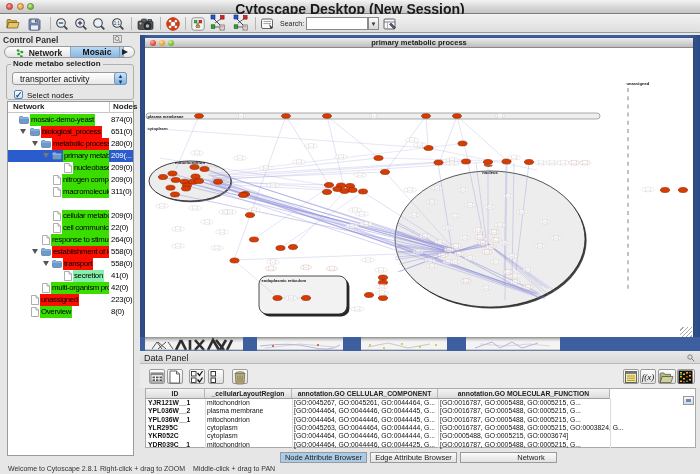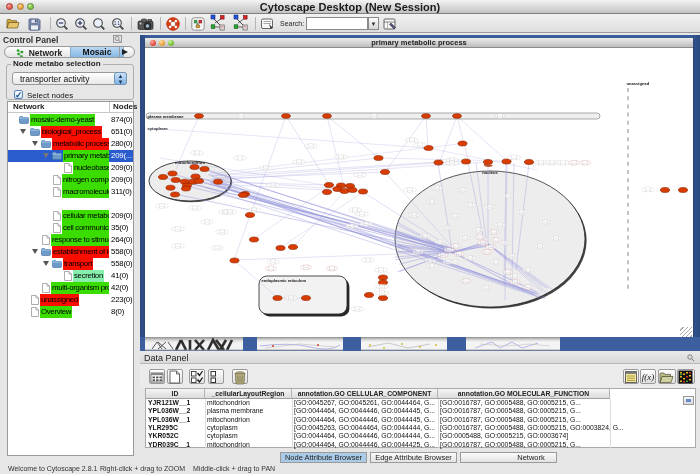--- a/index.html
+++ b/index.html
@@ -6,21 +6,21 @@
 html,body { width:700px; height:474px; overflow:hidden; font-family:"Liberation Sans", sans-serif; }
 #app { position:relative; width:700px; height:474px; background:#e8e8e8; }
 .abs { position:absolute; }
 
 
 #titlebar { left:0; top:0; width:700px; height:14px;
   background:linear-gradient(#f4f4f4,#dcdcdc 45%,#c4c4c4);
   border-bottom:1px solid #7e7e7e; }
 #titlebar .tl { position:absolute; top:3px; width:7px; height:7px; border-radius:50%; }
 #title-text { position:absolute; top:1px; left:0; width:700px; text-align:center;
-  font-size:11px; font-weight:bold; color:#1a1a1a; }
+  font-size:14px; font-weight:bold; color:#1a1a1a; }
 
 
 #toolbar { left:0; top:14px; width:700px; height:19px;
   background:linear-gradient(#f2f2f2,#dedede);
   border-bottom:1px solid #9a9a9a; }
 .tbsep { position:absolute; top:3px; width:1px; height:13px; background:#b5b5b5; }
 #searchlbl { position:absolute; left:280px; top:6px; font-size:7px; color:#222; }
 #searchbox { position:absolute; left:306px; top:3px; width:62px; height:13px; background:#fff; border:1px solid #8a8a8a; }
 #searchdrop { position:absolute; left:368px; top:3px; width:11px; height:13px; background:linear-gradient(#fdfdfd,#d6d6d6); border:1px solid #8a8a8a; font-size:6px; text-align:center; line-height:12px; color:#333;}
 
@@ -307,21 +307,21 @@
           <span class="cnt" style="">209(0)</span>
         </div>
 <div class="trow" style="top:120px;">
           <div class="tclip">
             <svg class="tico" style="left:45px;width:8px;height:10px" viewBox="0 0 8 10">
               <path d="M0.5 0.5 L5 0.5 L7.5 3 L7.5 9.5 L0.5 9.5 Z" fill="#fff" stroke="#999" stroke-width="0.8"></path>
               <path d="M5 0.5 L5 3 L7.5 3" fill="none" stroke="#999" stroke-width="0.8"></path>
             </svg>
             <span class="lbl" style="left:54px;background:#3bdc00;">cell communicat</span>
           </div>
-          <span class="cnt" style="">35(0)</span>
+          <span class="cnt" style="">22(0)</span>
         </div>
 <div class="trow" style="top:132px;">
           <div class="tclip">
             <svg class="tico" style="left:34px;width:8px;height:10px" viewBox="0 0 8 10">
               <path d="M0.5 0.5 L5 0.5 L7.5 3 L7.5 9.5 L0.5 9.5 Z" fill="#fff" stroke="#999" stroke-width="0.8"></path>
               <path d="M5 0.5 L5 3 L7.5 3" fill="none" stroke="#999" stroke-width="0.8"></path>
             </svg>
             <span class="lbl" style="left:43px;background:#3bdc00;">response to stimulu</span>
           </div>
           <span class="cnt" style="">264(0)</span>

